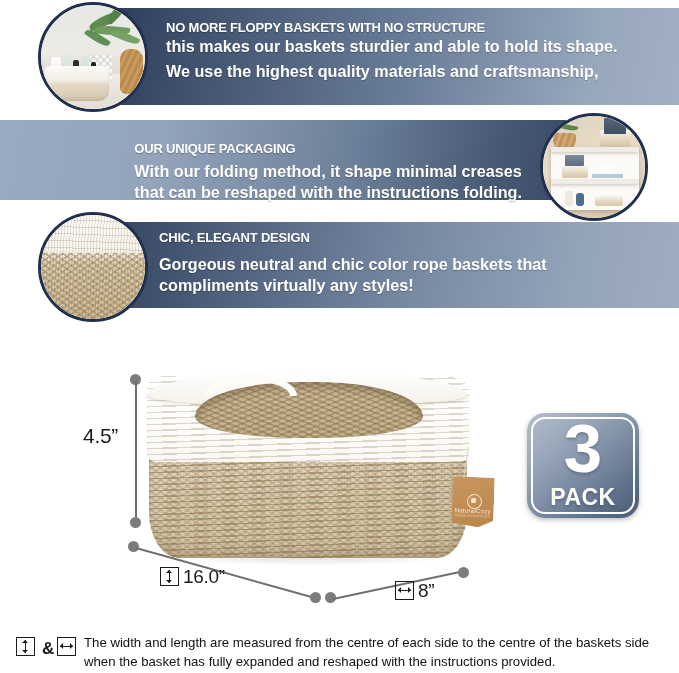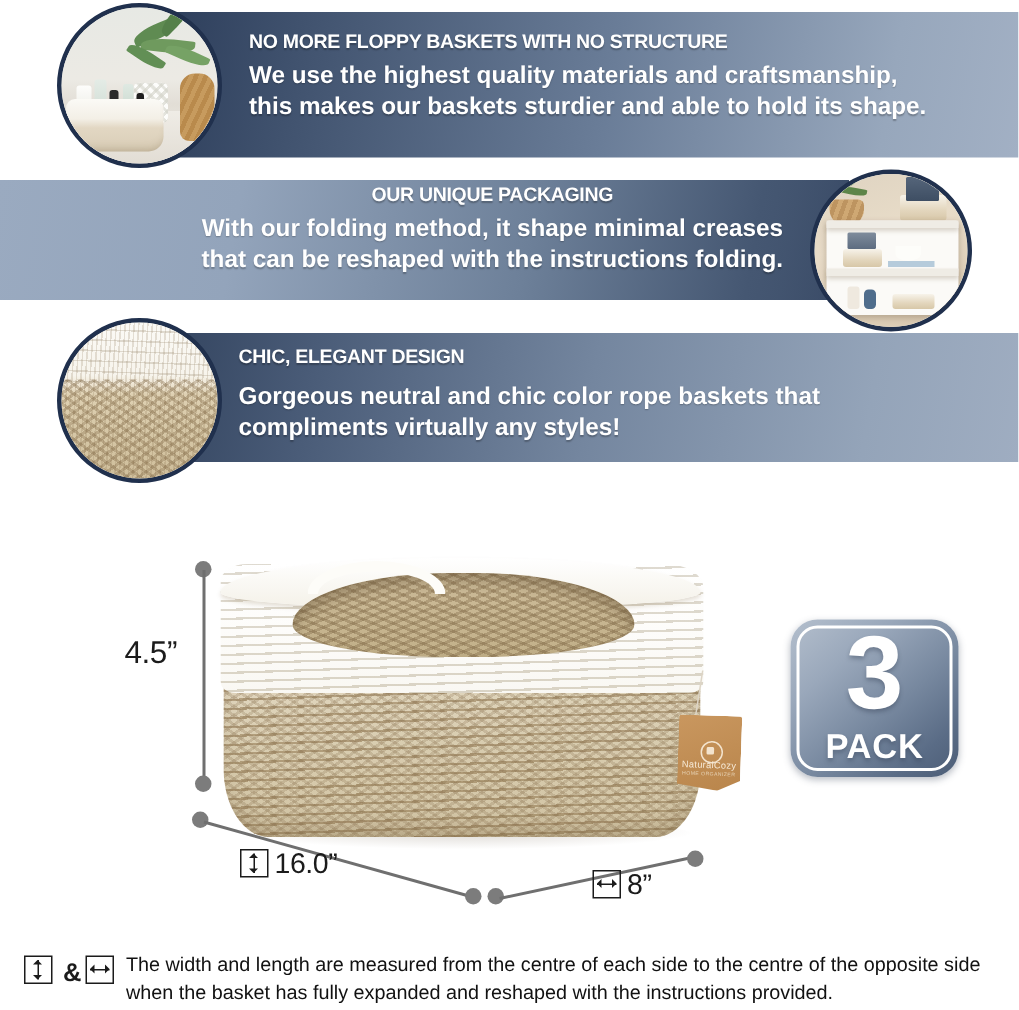--- a/index.html
+++ b/index.html
@@ -29,21 +29,21 @@
     background:linear-gradient(100deg,#2e3f5c 0%,#41536f 16%,#6a7d98 52%,#97a7bc 84%,#a2b0c4 100%);
   }
   #banner1 .btxt{left:53px;top:13px;text-align:left;}
 
   
   #banner2{
     left:0px;top:120px;width:566px;height:80px;
     background:linear-gradient(100deg,#9aaac0 0%,#93a4bb 28%,#6d8099 62%,#455772 88%,#37486492 100%),
                linear-gradient(100deg,#9aaac0 0%,#6d8099 62%,#374864 100%);
   }
-  #banner2 .btxt{right:44px;top:3px;text-align:center;}
+  #banner2 .btxt{right:44px;top:22px;text-align:left;}
 
   
   #banner3{
     left:108px;top:222px;width:571px;height:86px;
     background:linear-gradient(100deg,#33445f 0%,#4a5c78 18%,#74869f 50%,#94a4b9 82%,#9fadc1 100%);
   }
   #banner3 .btxt{left:51px;top:9px;text-align:left;}
 
   
   .circ{
@@ -238,22 +238,22 @@
   }
 </style>
 </head>
 <body>
 
 <div id="page">
 
   <div class="banner" id="banner1">
     <div class="btxt">
       <h2>NO MORE FLOPPY BASKETS WITH NO STRUCTURE</h2>
+      <p style="margin-top:1px">this makes our baskets sturdier and able to hold its shape.</p>
       <p>We use the highest quality materials and craftsmanship,</p>
-      <p style="margin-top:1px">this makes our baskets sturdier and able to hold its shape.</p>
     </div>
   </div>
   <div class="circ" id="circ1">
     <div class="scene">
       <div class="s1-bg"></div>
       <div class="s1-counter"></div>
       <div class="s1-plant">
         <div class="s1-leaf" style="left:8%;top:30%;width:48%;height:17%;transform:rotate(-22deg);"></div>
         <div class="s1-leaf" style="left:16%;top:46%;width:52%;height:16%;transform:rotate(6deg);background:#6f9a5e;"></div>
         <div class="s1-leaf" style="left:30%;top:12%;width:46%;height:15%;transform:rotate(-46deg);background:#55804a;"></div>
@@ -360,18 +360,18 @@
     <div class="inner"></div>
     <div class="num">3</div>
     <div class="word">PACK</div>
   </div>
 
   <div id="footer">
     <div class="ficons">
       <span class="ibox v"><span class="ar"></span></span><span class="famp">&amp;</span><span class="ibox h"><span class="ar"></span></span>
     </div>
     <div class="ftext">
-      <span>The width and length are measured from the centre of each side to the centre of the opposite side</span><br>
+      <span>The width and length are measured from the centre of each side to the centre of the baskets side</span><br>
       <span>when the basket has fully expanded and reshaped with the instructions provided.</span>
     </div>
   </div>
 
 </div>
 
 </body></html>

